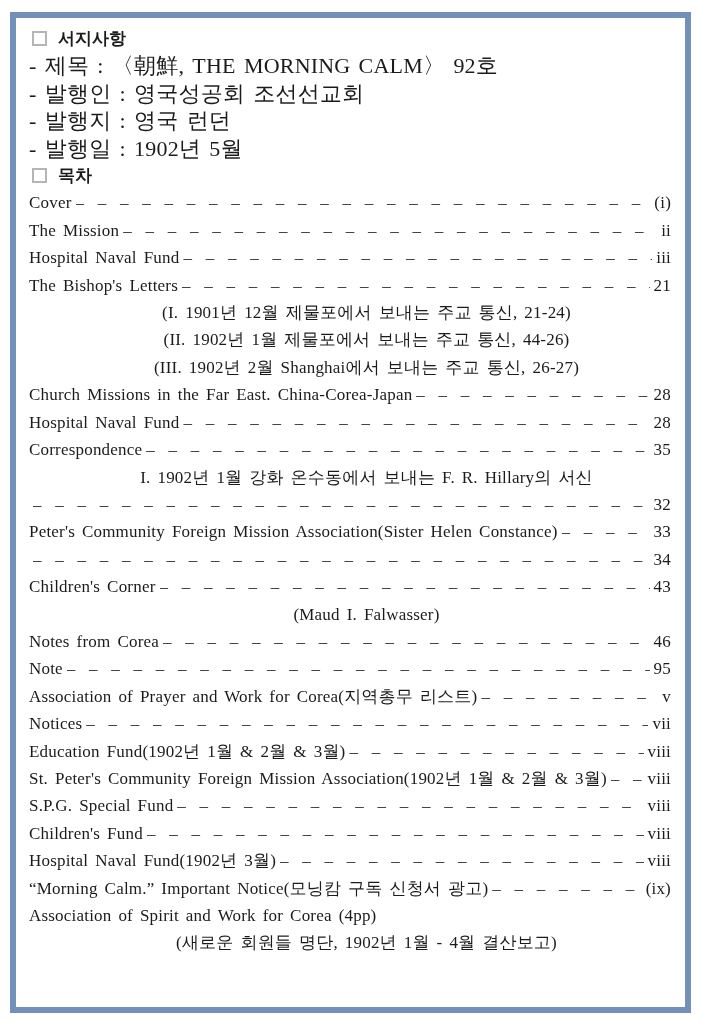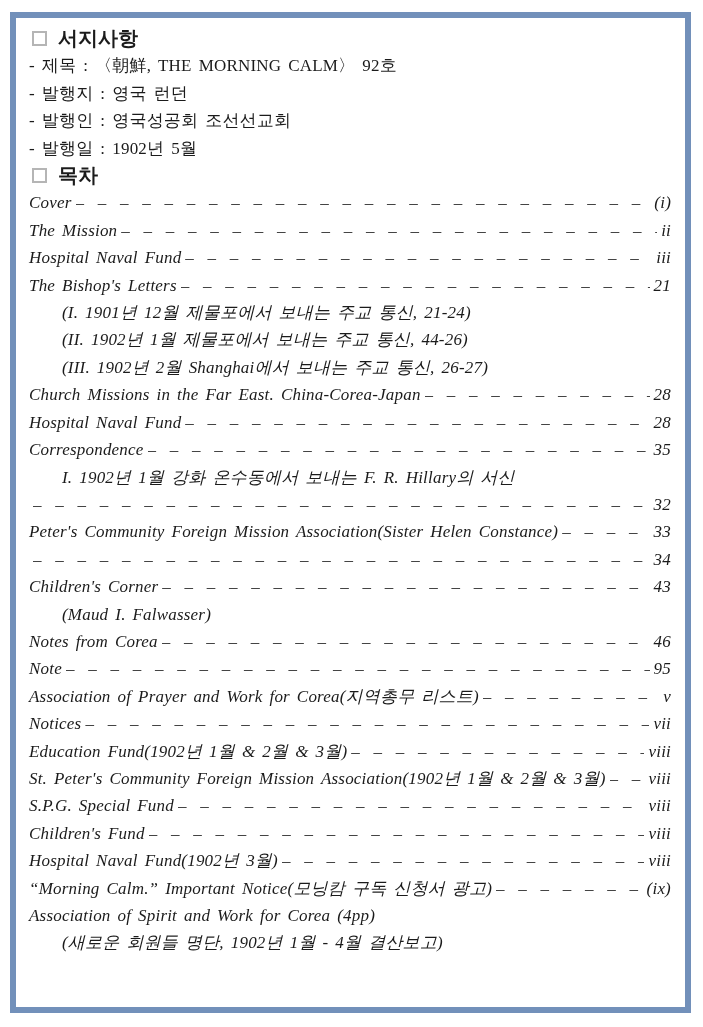--- a/index.html
+++ b/index.html
@@ -25,51 +25,51 @@
     border: 6px solid #7290ba;
     background: #ffffff;
     box-sizing: border-box;
     padding: 7px 14px 4px 13px;
     overflow: hidden;
   }
   .sec-header {
     display: flex;
     align-items: center;
     line-height: 27.4px;
-    font-size: 20px;
+    font-size: 17px;
     font-weight: bold;
     word-spacing: 2px;
   }
   .checkbox-icon {
     width: 11px;
     height: 11px;
     border: 2px solid #b5b5b5;
     display: inline-block;
     margin: 0 11px 0 3px;
     background: #ffffff;
     flex: 0 0 auto;
   }
   .text-line {
     line-height: 27.4px;
-    font-size: 17px;
+    font-size: 22px;
     white-space: nowrap;
     word-spacing: 2.5px;
     letter-spacing: 0.2px;
   }
   .toc-row {
     display: flex;
     align-items: baseline;
     line-height: 27.4px;
     font-size: 17px;
     word-spacing: 2.5px;
     letter-spacing: 0.2px;
-    font-style: italic;
   }
   .toc-row.indent {
     padding-left: 33px;
+    justify-content: center;
   }
   .toc-label {
     white-space: nowrap;
     flex: 0 0 auto;
   }
   .toc-leader {
     flex: 1 1 auto;
     overflow: hidden;
     white-space: nowrap;
     margin: 0 4px;
@@ -88,22 +88,22 @@
 <div class="page">
   <div class="frame">
 
     <section>
       <div class="sec-header">
         <span class="checkbox-icon"></span>
         <span>서지사항</span>
       </div>
       <div id="biblio-lines">
           <div class="text-line">- 제목 : 〈朝鮮, THE MORNING CALM〉 92호</div>
+          <div class="text-line">- 발행인 : 영국성공회 조선선교회</div>
           <div class="text-line">- 발행지 : 영국 런던</div>
-          <div class="text-line">- 발행인 : 영국성공회 조선선교회</div>
           <div class="text-line">- 발행일 : 1902년  5월</div>
         </div>
     </section>
 
     <section>
       <div class="sec-header">
         <span class="checkbox-icon"></span>
         <span>목차</span>
       </div>
       <div id="toc-lines">

